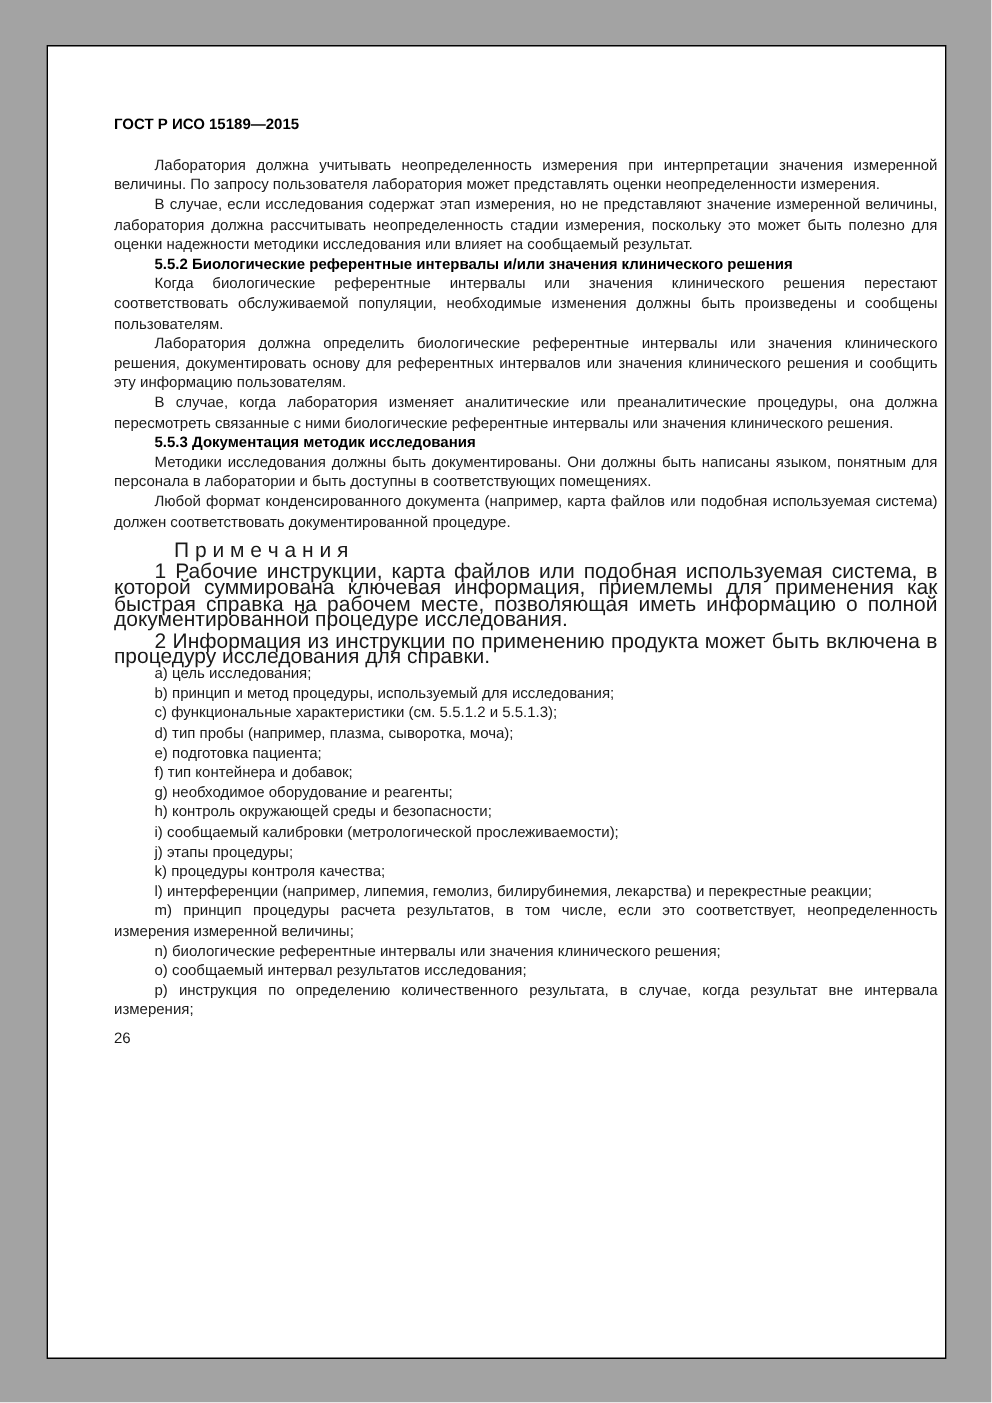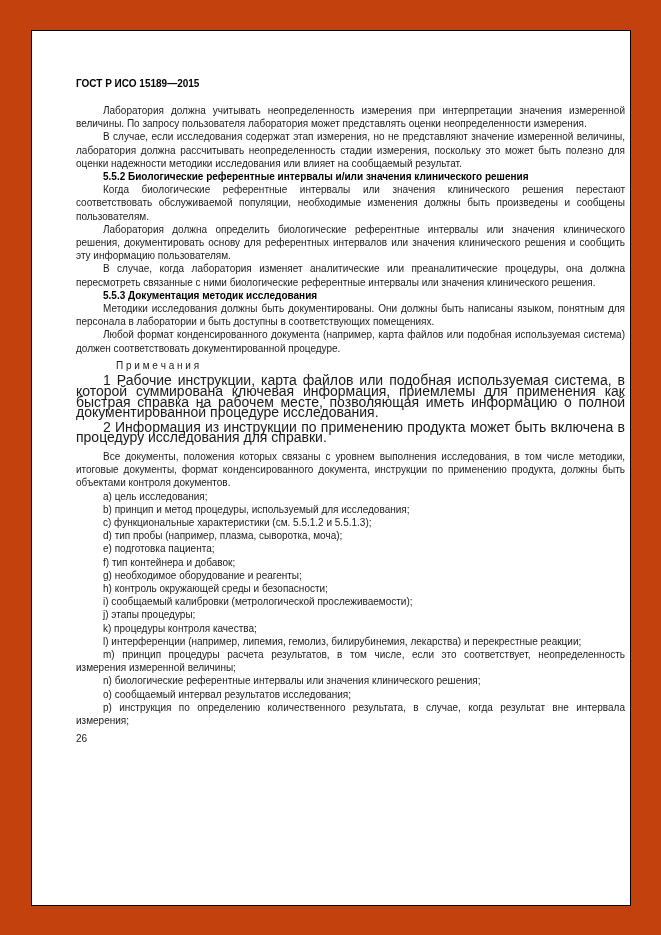--- a/index.html
+++ b/index.html
@@ -5,21 +5,21 @@
   html, body {
     margin: 0;
     padding: 0;
     background: #ffffff;
     font-family: "Liberation Sans", sans-serif;
   }
   .canvas {
     position: relative;
     width: 661px;
     height: 935px;
-    background: #c2410c;
+    background: #a3a3a3;
     overflow: hidden;
   }
   .page {
     position: absolute;
     left: 31px;
     top: 30px;
     width: 600px;
     height: 876px;
     border: 1px solid #000000;
     box-sizing: border-box;
@@ -47,21 +47,21 @@
     text-align: justify;
     text-indent: 27px;
     color: #1a1a1a;
   }
   .para.h {
     font-weight: bold;
     color: #000000;
   }
   .note-label {
     margin: 6px 0 0 0;
-    font-size: 10px;
+    font-size: 14px;
     line-height: 10.6px;
     text-indent: 40px;
     color: #1a1a1a;
   }
   .note {
     margin: 4px 0 0 0;
     font-size: 14px;
     line-height: 10.6px;
     text-align: justify;
     text-indent: 27px;
@@ -92,21 +92,20 @@
       <p class="para">Лаборатория должна определить биологические референтные интервалы или значения клинического решения, документировать основу для референтных интервалов или значения клинического решения и сообщить эту информацию пользователям.</p>
       <p class="para">В случае, когда лаборатория изменяет аналитические или преаналитические процедуры, она должна пересмотреть связанные с ними биологические референтные интервалы или значения клинического решения.</p>
       <p class="para h">5.5.3 Документация методик исследования</p>
       <p class="para">Методики исследования должны быть документированы. Они должны быть написаны языком, понятным для персонала в лаборатории и быть доступны в соответствующих помещениях.</p>
       <p class="para">Любой формат конденсированного документа (например, карта файлов или подобная используемая система) должен соответствовать документированной процедуре.</p>
 
       <p class="note-label">П р и м е ч а н и я</p>
       <p class="note">1 Рабочие инструкции, карта файлов или подобная используемая система, в которой суммирована ключевая информация, приемлемы для применения как быстрая справка на рабочем месте, позволяющая иметь информацию о полной документированной процедуре исследования.</p>
       <p class="note">2 Информация из инструкции по применению продукта может быть включена в процедуру исследования для справки.</p>
 
-      <p class="para gap-top">Все документы, положения которых связаны с уровнем выполнения исследования, в том числе методики, итоговые документы, формат конденсированного документа, инструкции по применению продукта, должны быть объектами контроля документов.</p>
 
       <p class="para">a) цель исследования;</p>
       <p class="para">b) принцип и метод процедуры, используемый для исследования;</p>
       <p class="para">c) функциональные характеристики (см. 5.5.1.2 и 5.5.1.3);</p>
       <p class="para">d) тип пробы (например, плазма, сыворотка, моча);</p>
       <p class="para">e) подготовка пациента;</p>
       <p class="para">f) тип контейнера и добавок;</p>
       <p class="para">g) необходимое оборудование и реагенты;</p>
       <p class="para">h) контроль окружающей среды и безопасности;</p>
       <p class="para">i) сообщаемый калибровки (метрологической прослеживаемости);</p>

